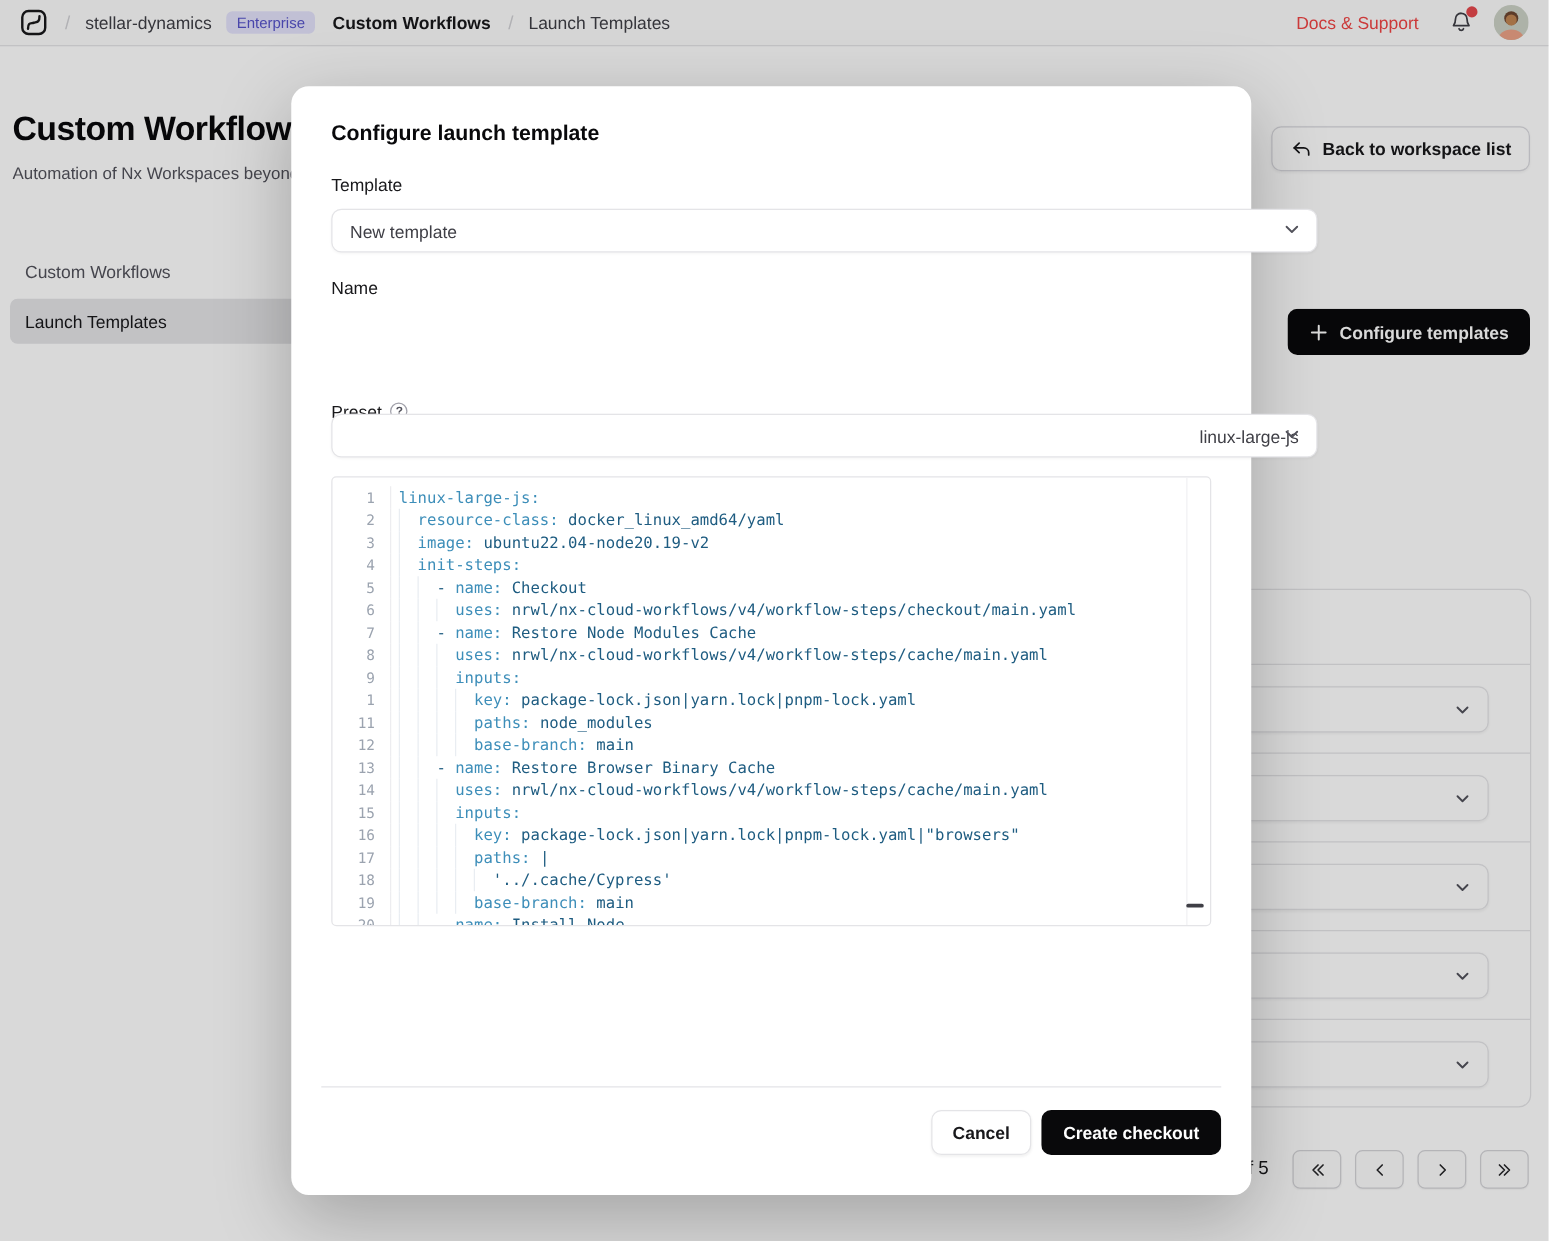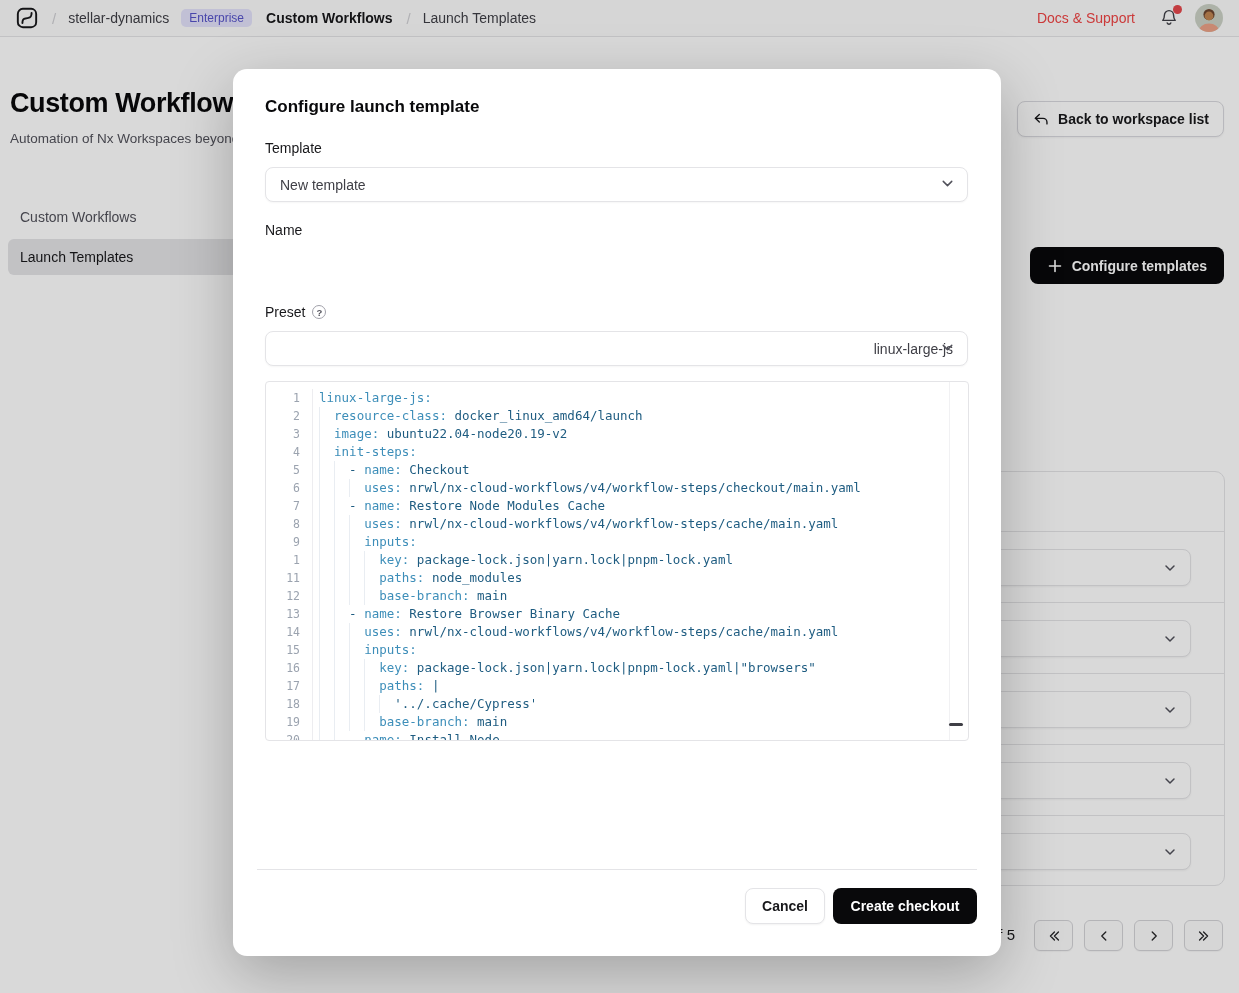--- a/index.html
+++ b/index.html
@@ -47,21 +47,21 @@
   .pager { position:absolute; right:16px; top:920px; display:flex; gap:11px; }
   .pg-btn { width:39px; height:31px; background:#fcfcfc; border:1px solid #d4d4d8; border-radius:6px;
             display:flex; align-items:center; justify-content:center; cursor:pointer; box-shadow:0 1px 1px rgba(0,0,0,.04); }
 
   
   .overlay { position:absolute; inset:0; background:rgba(0,0,0,0.15); z-index:10; }
   .modal { position:absolute; left:233px; top:69px; width:768px; height:887px; background:#fff;
            border-radius:14px; box-shadow:0 18px 60px rgba(0,0,0,.25); z-index:20; }
   .modal-title { position:absolute; left:32px; top:28px; font-size:17px; font-weight:700; color:#09090b; }
   .fld-label { position:absolute; left:32px; font-size:14px; font-weight:500; color:#18181b; display:flex; align-items:center; gap:7px; }
-  .control { position:absolute; left:32px; width:703px; background:#fff; border:1px solid #e4e4e7; border-radius:8px;
+  .control { position:absolute; left:32px; width:789px; background:#fff; border:1px solid #e4e4e7; border-radius:8px;
              box-shadow:0 1px 2px rgba(0,0,0,.04); font-size:14px; color:#3f3f46; display:flex; align-items:center;
              padding:0 14px; cursor:pointer; }
   .control .chev { position:absolute; right:11px; top:50%; transform:translateY(-50%); }
   input.control { color:#27272a; cursor:text; }
   .help-icon { width:14px; height:14px; border:1.3px solid #a1a1aa; border-radius:50%; display:inline-flex;
                align-items:center; justify-content:center; color:#52525b; font-size:9.5px; font-weight:700; cursor:pointer; }
   .help-icon::after { content:"?"; }
 
   
   .editor { position:absolute; left:32px; top:312px; width:704px; height:360px; border:1px solid #e4e4e7;
@@ -221,42 +221,42 @@
       <svg width="17" height="17" viewBox="0 0 16 16" fill="none">
           <path d="M4 6l4 4 4-4" stroke="#52525b" stroke-width="1.4" fill="none" stroke-linecap="round" stroke-linejoin="round"></path>
         </svg>
     </span>
   </div>
 
   <div class="fld-label" style="top:153px;">
     <span>Name</span>
   </div>
 
-  <div class="fld-label" style="top:235px;justify-content:space-between;">
+  <div class="fld-label" style="top:252px;justify-content:space-between;">
     <span>Preset</span>
     <span class="help-icon"></span>
   </div>
   <div class="control" style="top:262px; height:35px;justify-content:flex-end;">
     <span>linux-large-js</span>
     <span class="chev">
       <svg width="17" height="17" viewBox="0 0 16 16" fill="none">
           <path d="M4 6l4 4 4-4" stroke="#52525b" stroke-width="1.4" fill="none" stroke-linecap="round" stroke-linejoin="round"></path>
         </svg>
     </span>
   </div>
 
   <div class="editor">
     <div class="code-lines">
         <div class="cl-row">
           <div class="cl-num">1</div>
           <div class="cl-body"><span class="tk-k">linux-large-js:</span></div>
         </div>
         <div class="cl-row">
           <div class="cl-num">2</div>
-          <div class="cl-body"><i class="cl-guide" style="left: calc(0ch + 6px);"></i><span class="tk-sp">  </span><span class="tk-k">resource-class:</span><span class="tk-sp"> </span><span class="tk-v">docker_linux_amd64/launch</span></div>
+          <div class="cl-body"><i class="cl-guide" style="left: calc(0ch + 6px);"></i><span class="tk-sp">  </span><span class="tk-k">resource-class:</span><span class="tk-sp"> </span><span class="tk-v">docker_linux_amd64/yaml</span></div>
         </div>
         <div class="cl-row">
           <div class="cl-num">3</div>
           <div class="cl-body"><i class="cl-guide" style="left: calc(0ch + 6px);"></i><span class="tk-sp">  </span><span class="tk-k">image:</span><span class="tk-sp"> </span><span class="tk-v">ubuntu22.04-node20.19-v2</span></div>
         </div>
         <div class="cl-row">
           <div class="cl-num">4</div>
           <div class="cl-body"><i class="cl-guide" style="left: calc(0ch + 6px);"></i><span class="tk-sp">  </span><span class="tk-k">init-steps:</span></div>
         </div>
         <div class="cl-row">

